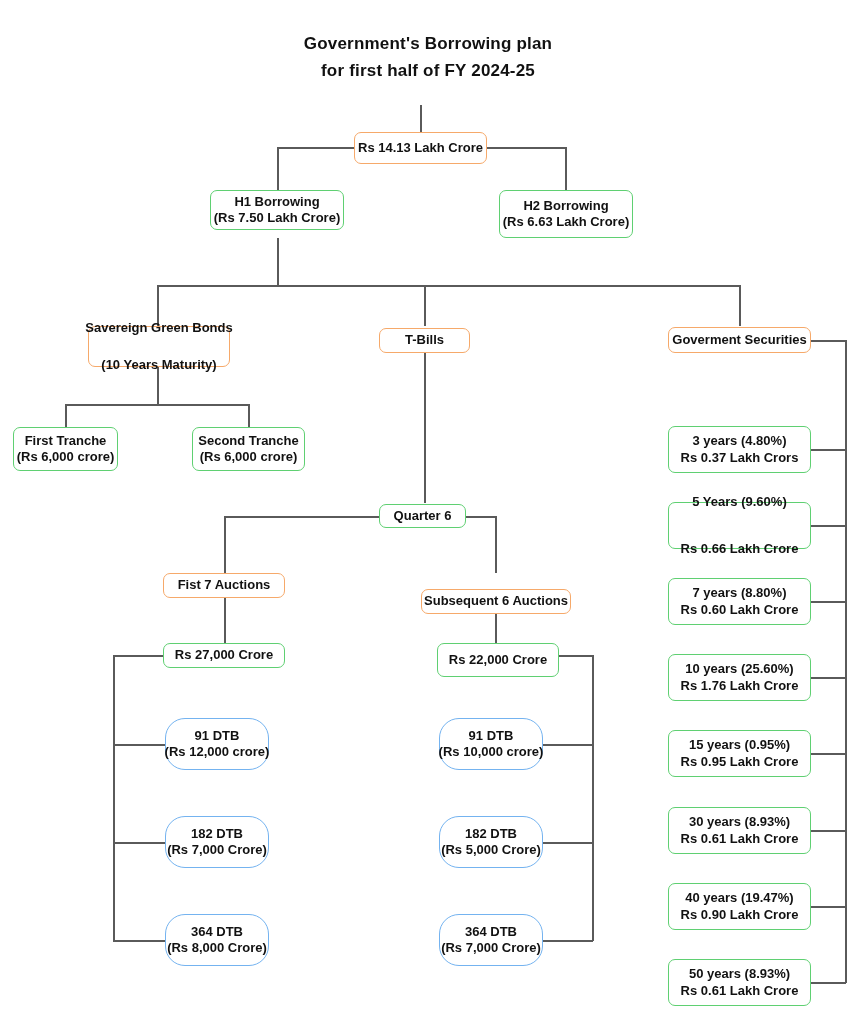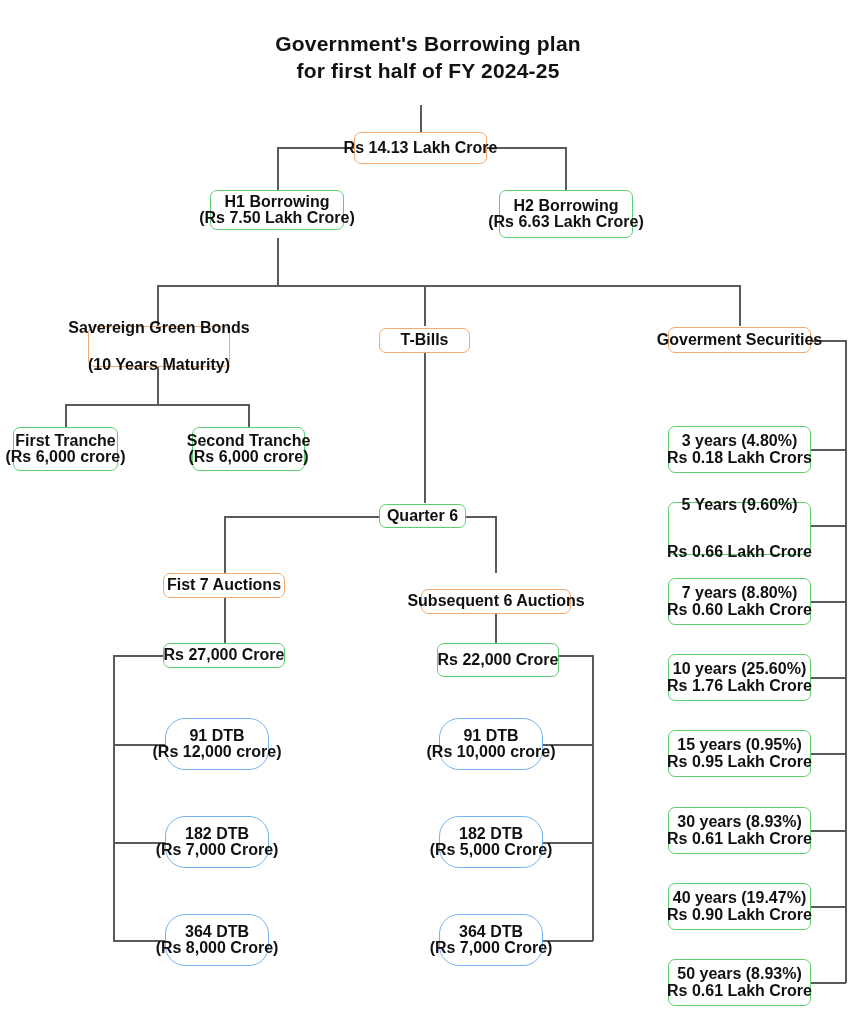--- a/index.html
+++ b/index.html
@@ -8,35 +8,35 @@
     background:#ffffff;
     font-family:"Liberation Sans", sans-serif;
     color:#1a1a1a;
     overflow:hidden;
   }
   #chart{position:relative;width:856px;height:1024px;}
 
   .title{
     position:absolute;left:0;top:30px;width:856px;
     text-align:center;
-    font-size:21px;font-weight:bold;line-height:27px;
+    font-size:17px;font-weight:bold;line-height:27px;
     letter-spacing:.2px;color:#111111;
     white-space:pre-line;
   }
 
   
   .node{
     position:absolute;
     box-sizing:border-box;
     display:flex;flex-direction:column;
     align-items:center;justify-content:center;
     border-radius:7px;
     background:#ffffff;
     border:1.6px solid #cccccc;
-    font-size:16px;font-weight:bold;
+    font-size:13px;font-weight:bold;
     line-height:16.5px;
     text-align:center;
     color:#111111;
     padding:0 4px;
     white-space:nowrap;
   }
   .node.orange{border-color:#f6a96a;}
   .node.green{border-color:#5fd072;}
   .node.blue{border-color:#74b3f0;border-radius:20px;}
   .node .l2{display:block;}
@@ -187,23 +187,23 @@
     <span class="l2">(Rs 5,000 Crore)</span>
   </div>
 
   <div class="node blue" style="left:439px;top:914px;width:104px;height:52px;">
     <span>364 DTB</span>
     <span class="l2">(Rs 7,000 Crore)</span>
   </div>
 
   <div class="node green" style="left:668px;top:426px;width:143px;height:47px;">
     <span>3 years (4.80%)</span>
-    <span class="l2">Rs 0.18 Lakh Crors</span>
-  </div>
-  <div class="node green" style="left:668px;top:502px;width:143px;height:53px;gap:31px;">
+    <span class="l2">Rs 0.37 Lakh Crors</span>
+  </div>
+  <div class="node green" style="left:668px;top:502px;width:143px;height:47px;gap:31px;">
     <span>5 Years (9.60%)</span>
     <span class="l2">Rs 0.66 Lakh Crore</span>
   </div>
   <div class="node green" style="left:668px;top:578px;width:143px;height:47px;">
     <span>7 years (8.80%)</span>
     <span class="l2">Rs 0.60 Lakh Crore</span>
   </div>
   <div class="node green" style="left:668px;top:654px;width:143px;height:47px;">
     <span>10 years (25.60%)</span>
     <span class="l2">Rs 1.76 Lakh Crore</span>

